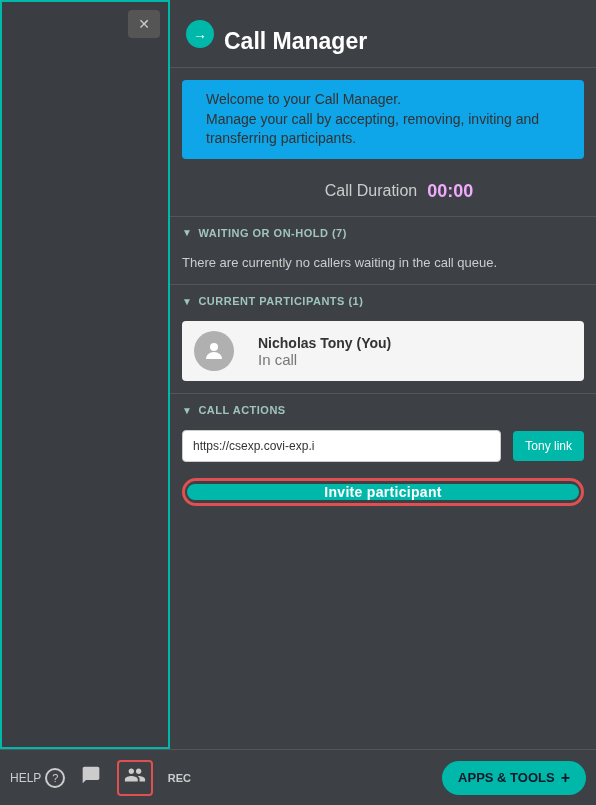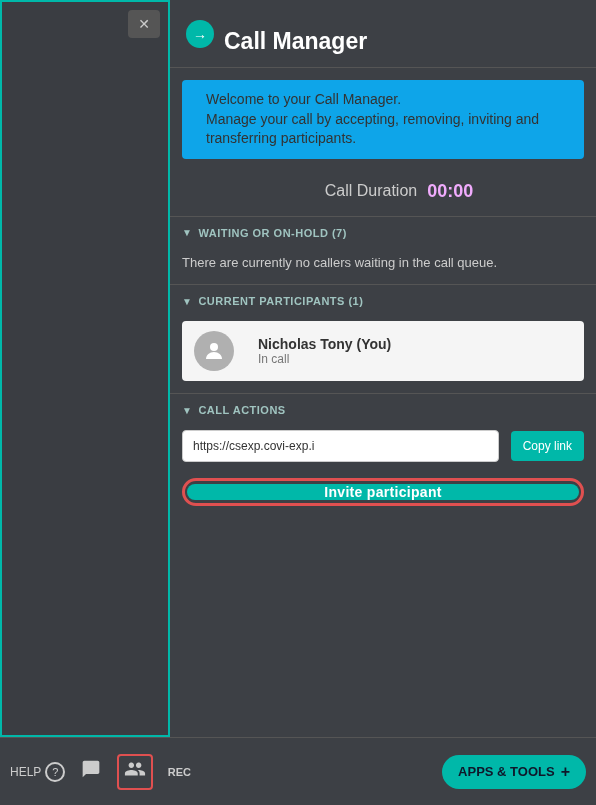--- a/index.html
+++ b/index.html
@@ -168,21 +168,21 @@
       font-size: 20px;
     }
 
     .participant-info .name {
       font-size: 14px;
       font-weight: bold;
       color: #333;
     }
 
     .participant-info .status {
-      font-size: 12px;
+      font-size: 15px;
       color: #777;
     }
 
     
     .call-link-row {
       display: flex;
       align-items: center;
       margin: 8px 12px;
       gap: 12px;
     }
@@ -225,21 +225,21 @@
       border: none;
       border-radius: 26px;
       font-size: 14px;
       font-weight: bold;
       cursor: pointer;
       letter-spacing: 0.3px;
     }
 
     
     .bottom-bar {
-      height: 68px;
+      height: 56px;
       background: #3d4045;
       border-top: 1px solid #555;
       display: flex;
       align-items: center;
       padding: 0 10px;
       gap: 8px;
       flex-shrink: 0;
     }
 
     .bottom-help {
@@ -362,21 +362,21 @@
 
     <hr class="divider">
 
     <div class="section-header">
       <span class="chevron">▼</span>
       <span>CALL ACTIONS</span>
     </div>
 
     <div class="call-link-row">
       <div class="link-input">https://csexp.covi-exp.i</div>
-      <button class="copy-link-btn">Copy link</button>
+      <button class="copy-link-btn">Tony link</button>
     </div>
 
     <div class="invite-btn-wrapper">
       <button class="invite-btn">Invite participant</button>
     </div>
 
   </div>
 </div>
 
 <div class="bottom-bar">

